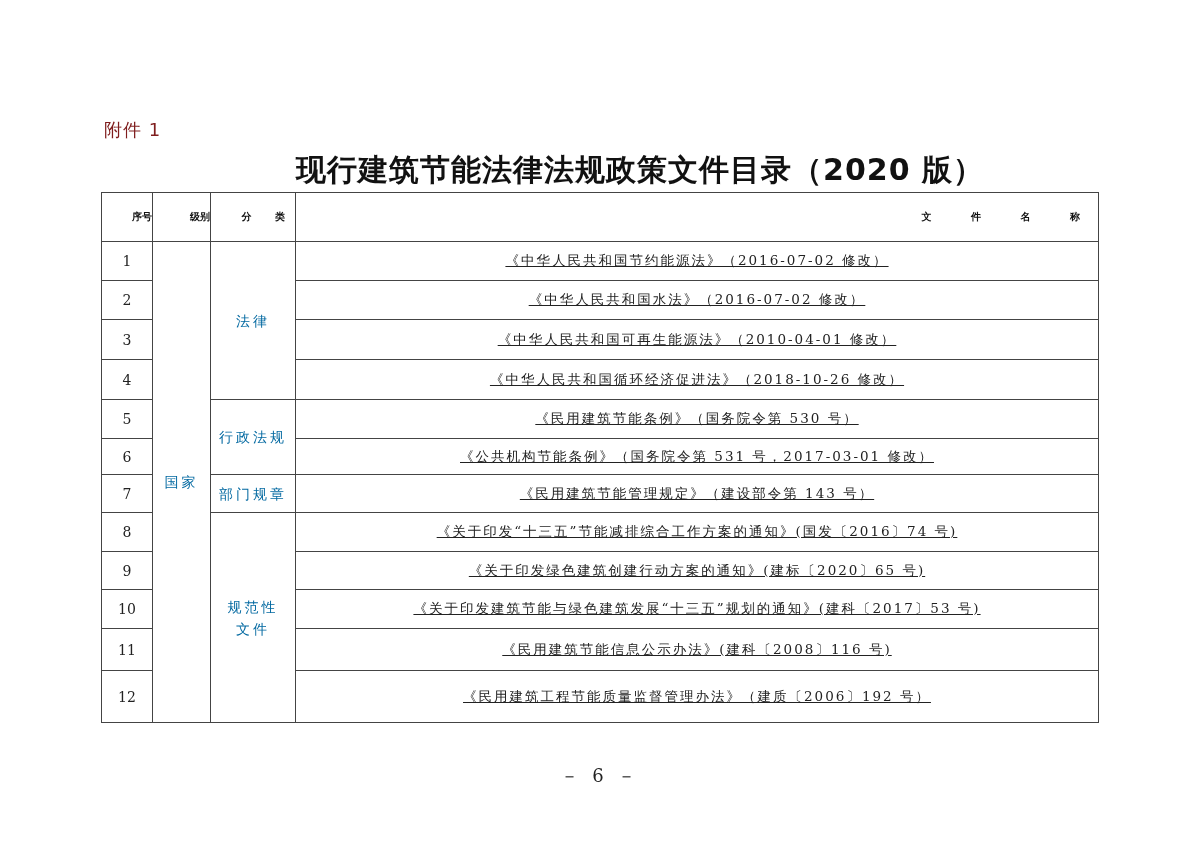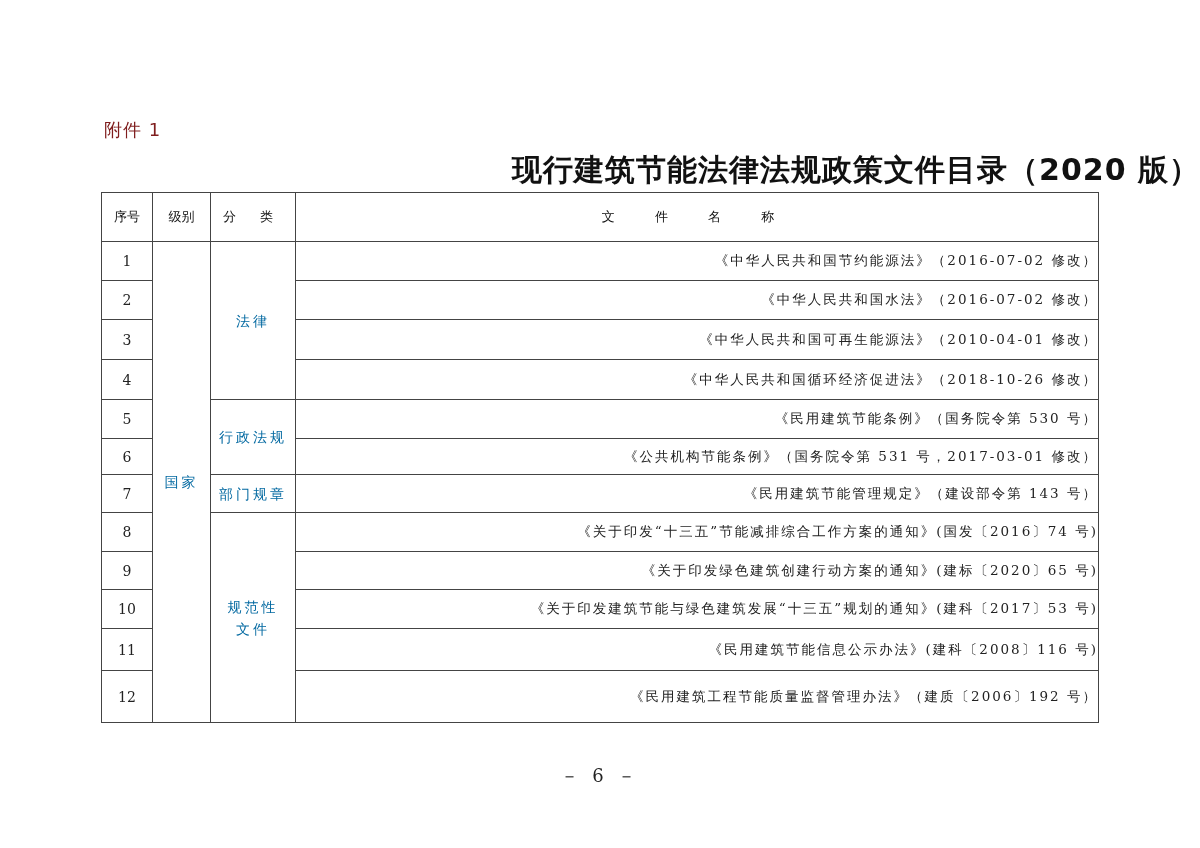--- a/index.html
+++ b/index.html
@@ -22,21 +22,21 @@
       font-family: "DejaVu Sans", "Liberation Sans", sans-serif;
       font-size: 18px;
       letter-spacing: 1px;
       color: #7f1d1d;
     }
     .doc-title {
       position: absolute;
       left: 0;
       width: 1200px;
       top: 150px;
-      text-align: right;
+      text-align: center;
       font-family: "DejaVu Sans", "Liberation Sans", sans-serif;
       font-size: 30px;
       font-weight: bold;
       color: #111;
       letter-spacing: 1px;
       padding-left: 80px;
       box-sizing: border-box;
     }
     table.catalog {
       position: absolute;
@@ -47,49 +47,51 @@
       table-layout: fixed;
     }
     table.catalog td, table.catalog th {
       border: 1.5px solid #444;
       padding: 0;
       font-weight: normal;
       vertical-align: middle;
     }
     table.catalog th {
       font-family: "DejaVu Sans", "Liberation Sans", sans-serif;
-      font-size: 13px;
+      font-size: 10px;
       color: #111;
       height: 48px;
-      text-align: center;
+      text-align: right;
+      font-weight: bold;
     }
     .col-index { width: 51px; }
     .col-level { width: 58px; }
     .col-cat { width: 85px; }
     .col-name { width: auto; }
     td.idx {
       text-align: center;
       font-size: 14px;
       color: #222;
     }
     td.level, td.cat {
       text-align: center;
       font-size: 14px;
       color: #0369a1;
       letter-spacing: 3px;
       line-height: 22px;
     }
     td.name {
-      text-align: right;
+      text-align: center;
       padding-left: 6px;
       font-size: 13.5px;
       color: #222;
       letter-spacing: 2px;
       white-space: nowrap;
       overflow: hidden;
+      text-decoration: underline;
     }
     .head-spaced { letter-spacing: 10px; }
     .head-wide { letter-spacing: 18px; margin-top: 48px; }
     .page-number {
       position: absolute;
       left: 0;
       width: 1200px;
       top: 764px;
       text-align: center;
       font-size: 18px;

